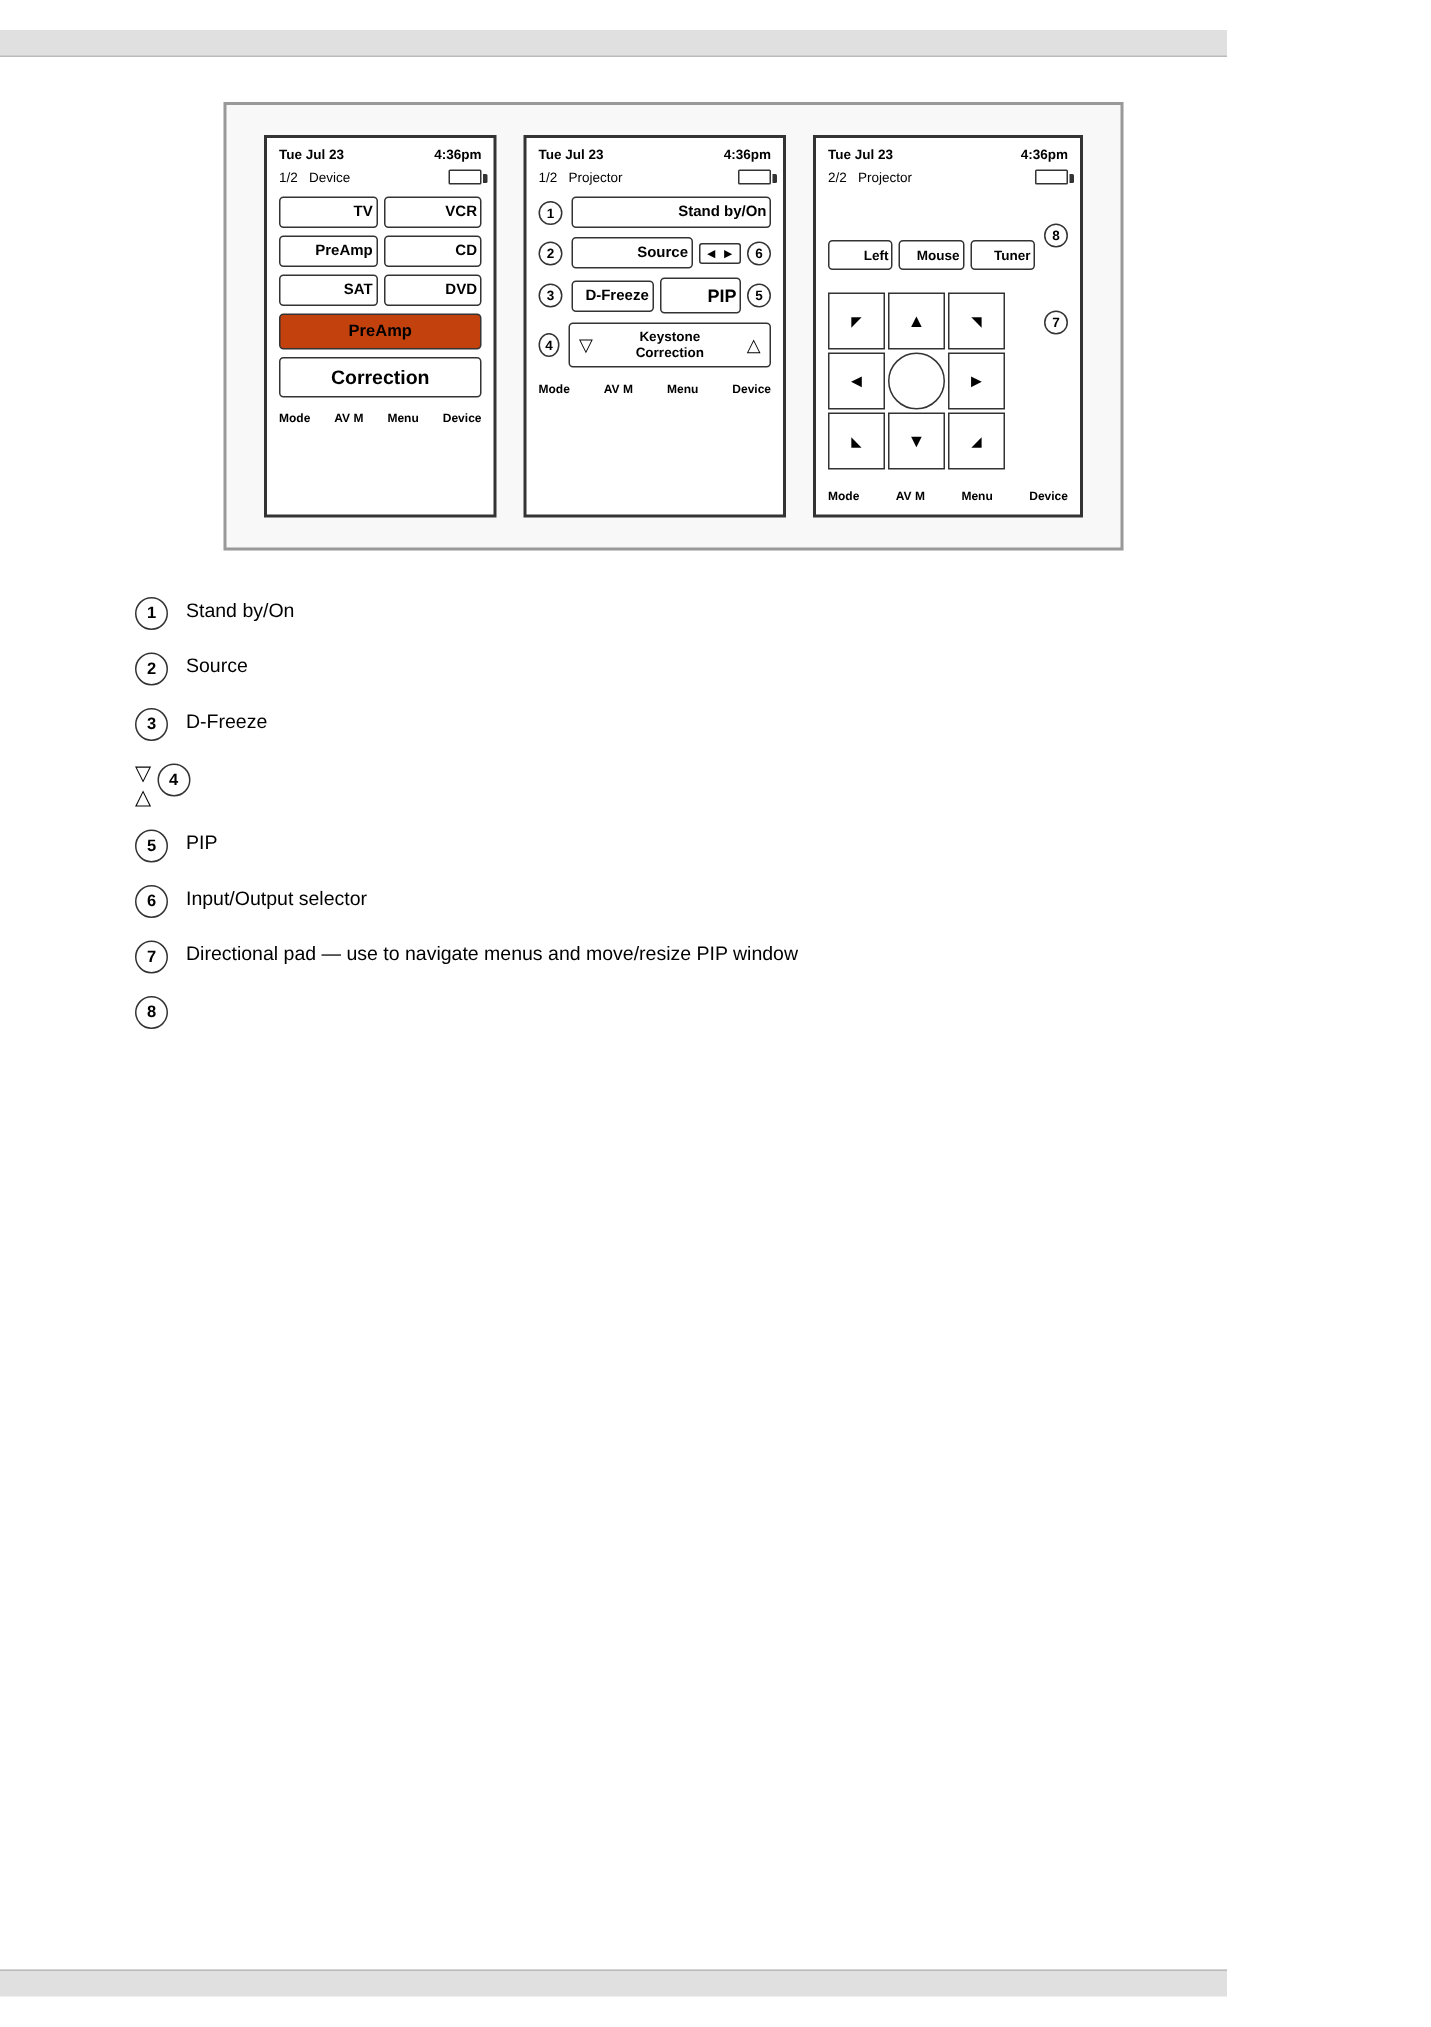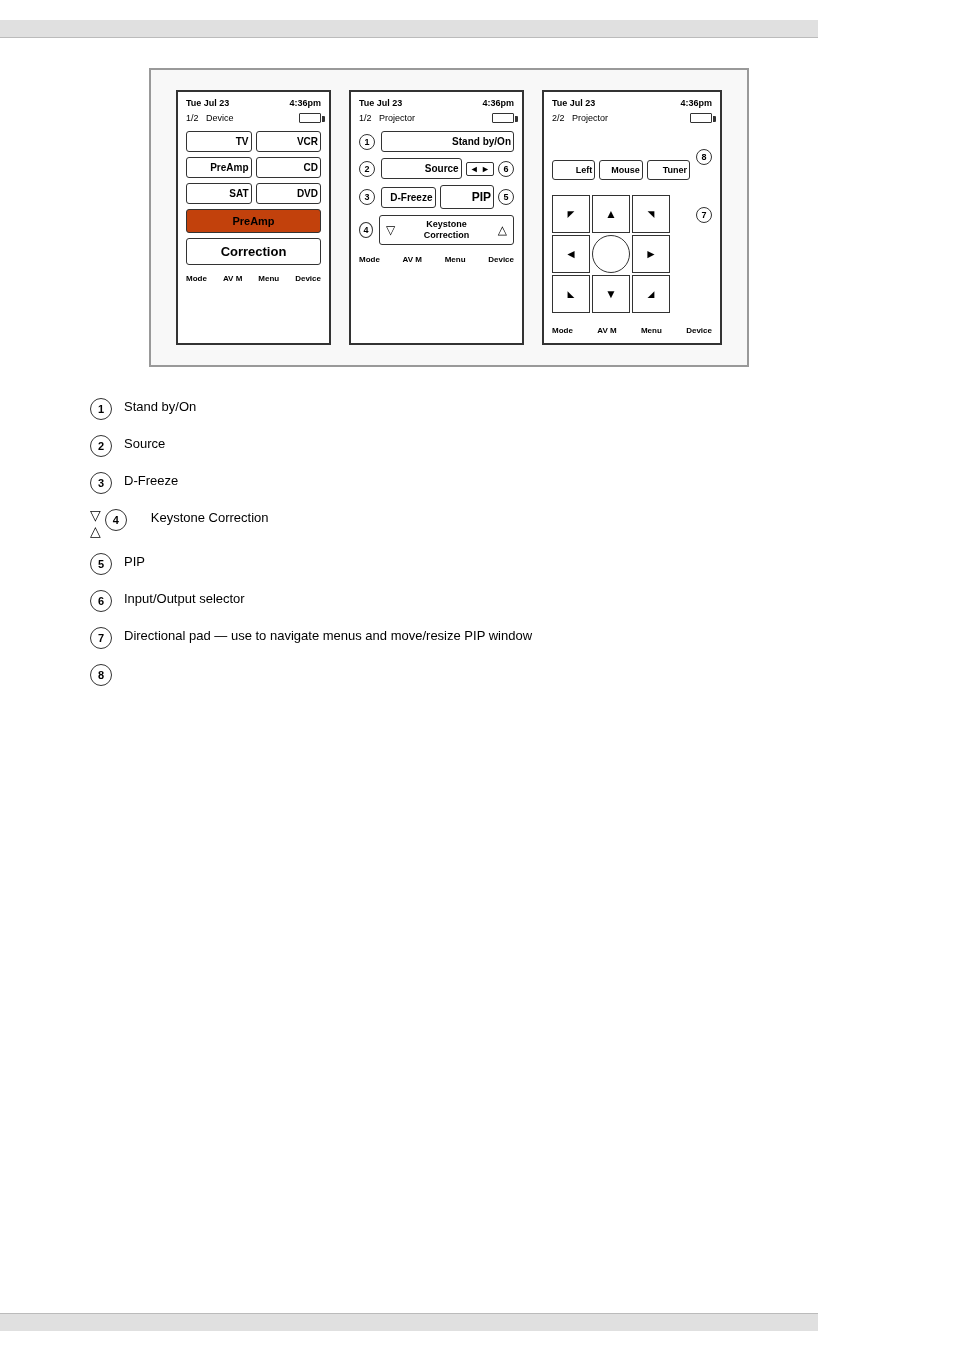--- a/index.html
+++ b/index.html
@@ -426,21 +426,20 @@
         <span class="annotation-num">3</span>
         <span class="annotation-text">D-Freeze</span>
       </div>
 
       <div style="display:flex; align-items:flex-start; margin-bottom:14px;">
         <div style="display:flex; flex-direction:column; align-items:center; margin-right:4px; font-size:14px; line-height:1;">
           <span>▽</span>
           <span style="margin-top:2px;">△</span>
         </div>
         <span class="annotation-num">4</span>
-        <span class="annotation-text" style="margin-left:12px;">Keystone Correction</span>
       </div>
 
       <div class="annotation-item">
         <span class="annotation-num">5</span>
         <span class="annotation-text">PIP</span>
       </div>
 
       <div class="annotation-item">
         <span class="annotation-num">6</span>
         <span class="annotation-text">Input/Output selector</span>

